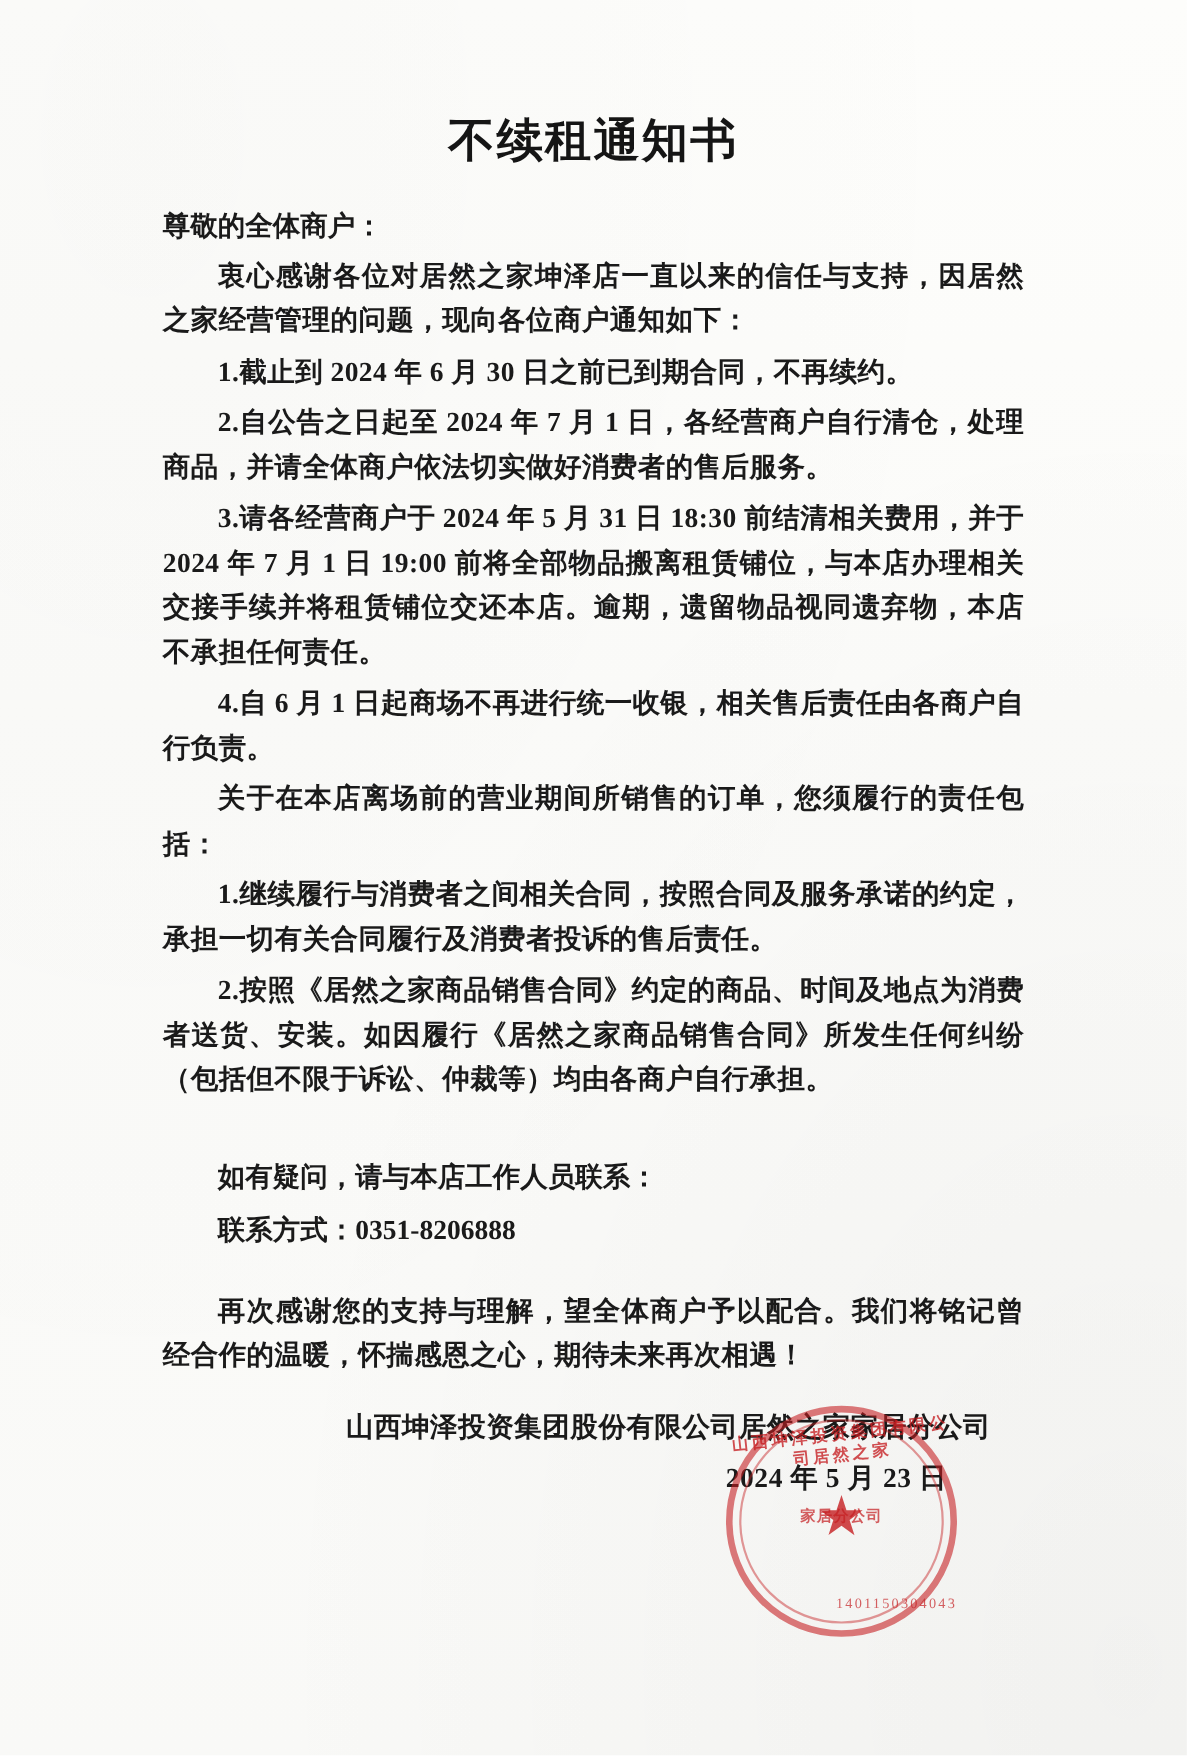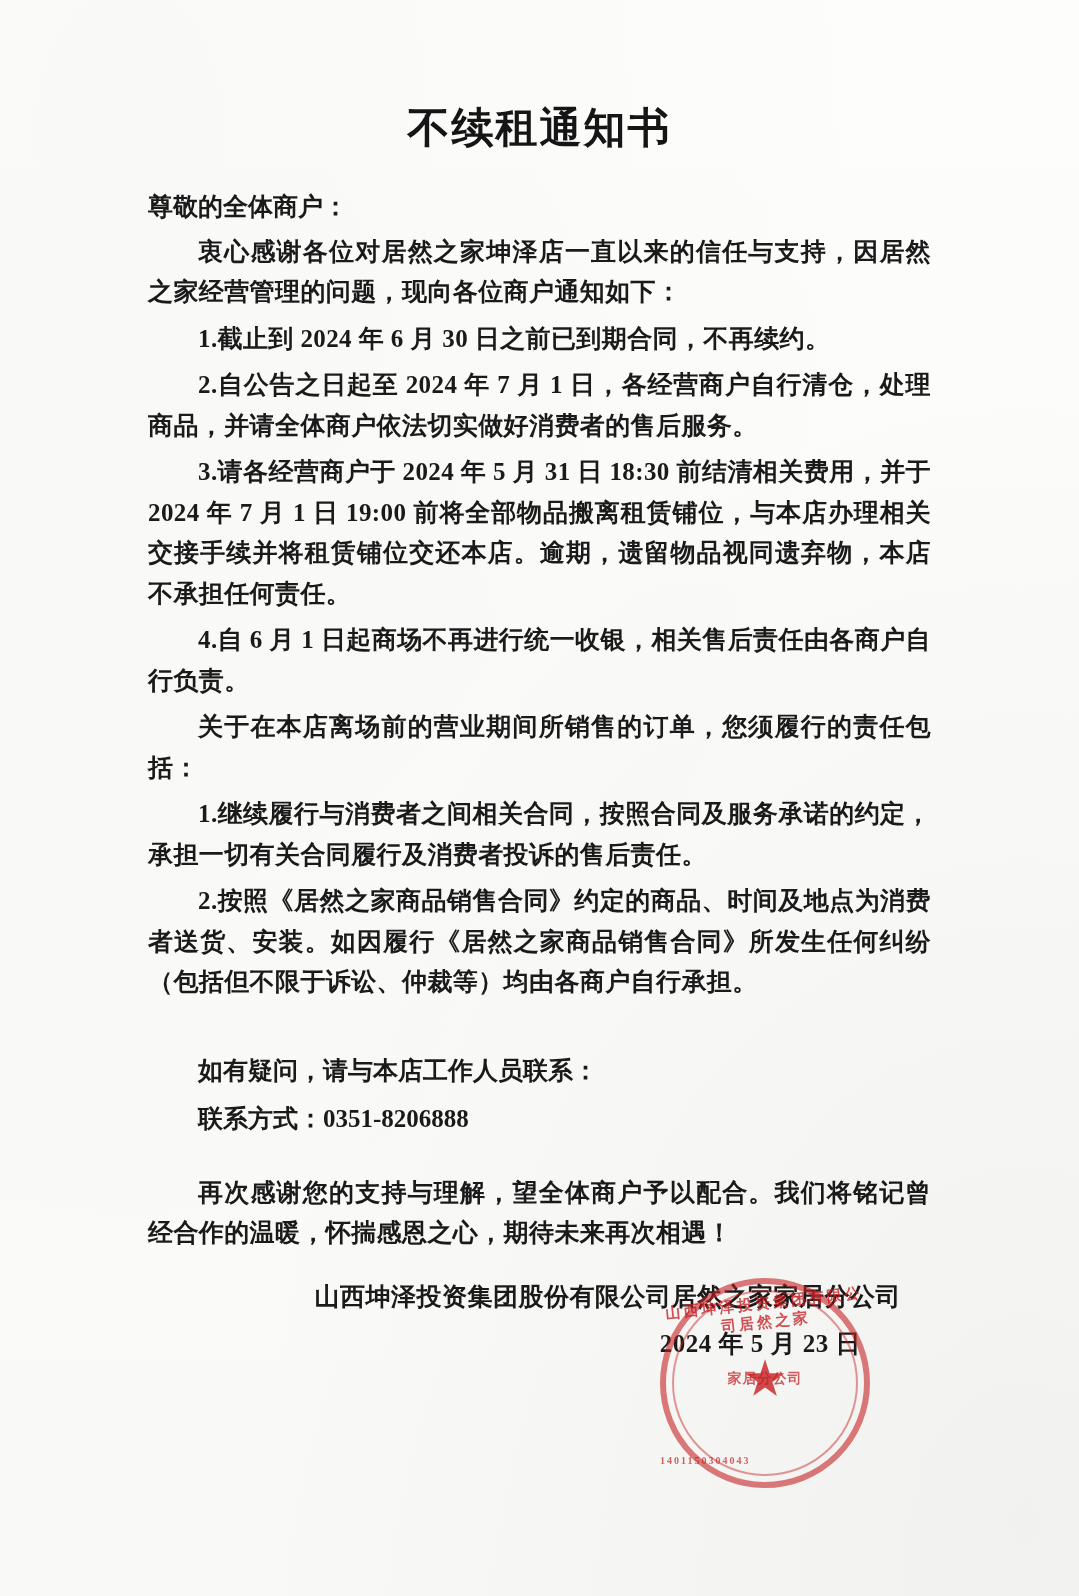--- a/index.html
+++ b/index.html
@@ -136,24 +136,24 @@
     color: rgba(197, 30, 33, 0.78);
     font-weight: bold;
     letter-spacing: 3px;
     transform: rotate(-6deg);
   }
   .seal .seal-bottom-text {
     position: absolute;
     left: 0;
     bottom: 22px;
     width: 100%;
-    text-align: left;
-    font-size: 10px;
+    text-align: right;
+    font-size: 13px;
     color: rgba(197, 30, 33, 0.7);
-    font-weight: bold;
+    font-weight: normal;
     letter-spacing: 2px;
   }
   .seal .seal-mid-text {
     position: absolute;
     left: 0;
     top: 92px;
     width: 100%;
     text-align: center;
     font-size: 14px;
     color: rgba(197, 30, 33, 0.72);

